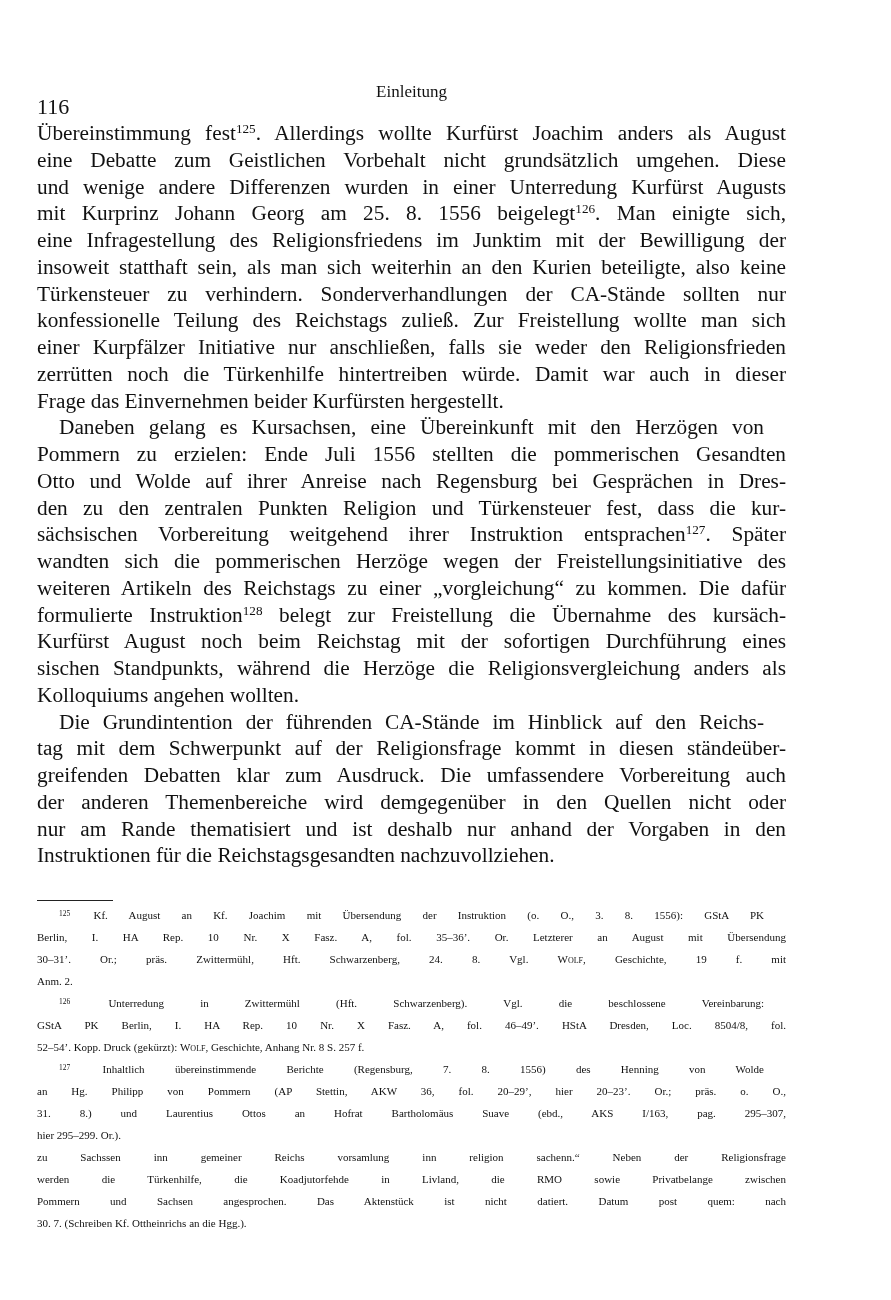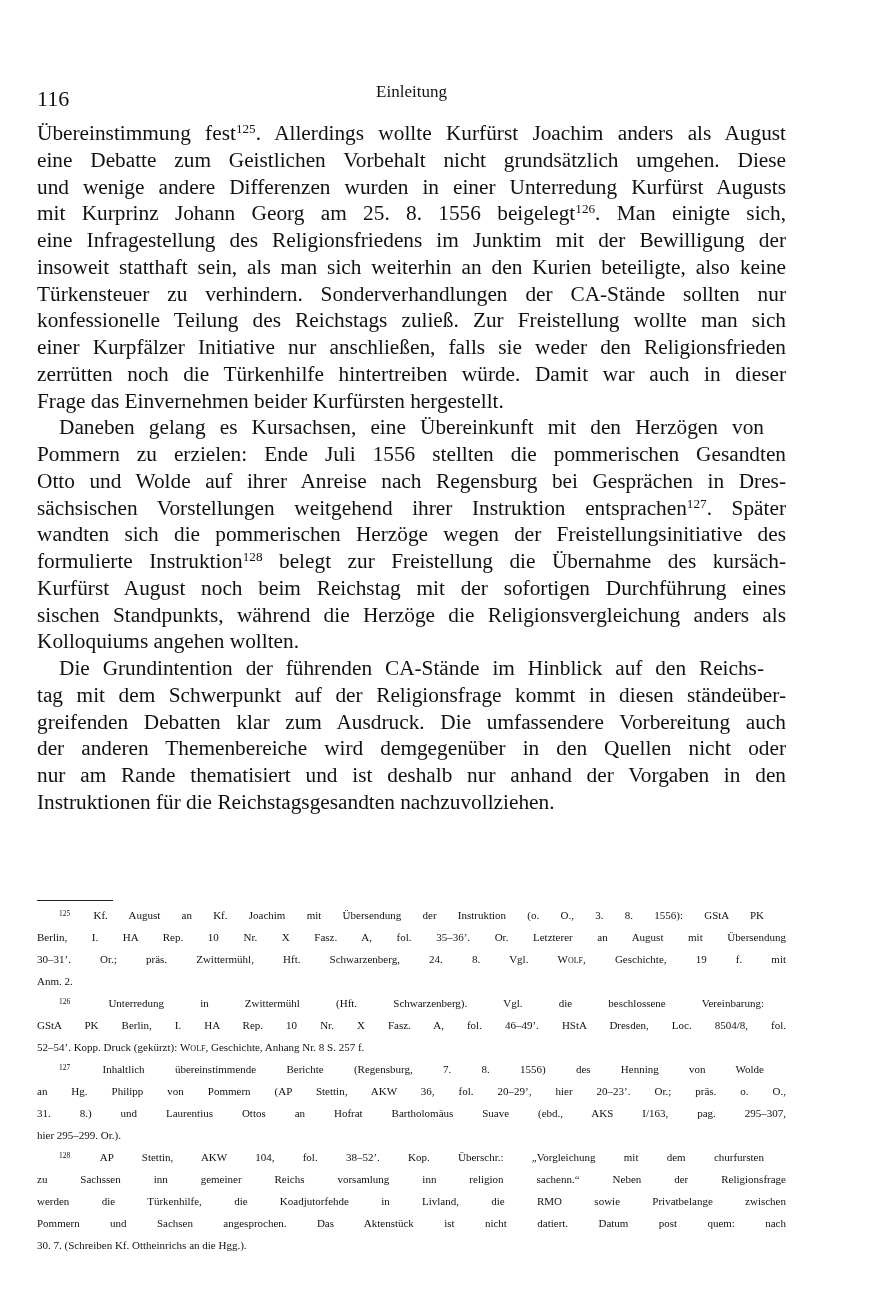--- a/index.html
+++ b/index.html
@@ -24,21 +24,21 @@
     .running-head {
       position: absolute;
       top: 78px;
       left: 37px;
       width: 749px;
       height: 26px;
     }
     .page-number {
       position: absolute;
       left: 0;
-      top: 8px;
+      top: 16px;
       font-size: 22px;
       line-height: 26px;
     }
     .running-title {
       position: absolute;
       left: 0;
       width: 749px;
       top: 2px;
       text-align: center;
       font-size: 17px;
@@ -149,22 +149,24 @@
     <div class="line"><span class="j">insoweit statthaft sein, als man sich weiterhin an den Kurien beteiligte, also keine</span></div>
     <div class="line"><span class="j">Türkensteuer zu verhindern. Sonderverhandlungen der CA-Stände sollten nur</span></div>
     <div class="line"><span class="j">konfessionelle Teilung des Reichstags zuließ. Zur Freistellung wollte man sich</span></div>
     <div class="line"><span class="j">einer Kurpfälzer Initiative nur anschließen, falls sie weder den Religionsfrieden</span></div>
     <div class="line"><span class="j">zerrütten noch die Türkenhilfe hintertreiben würde. Damit war auch in dieser</span></div>
     <div class="line last"><span class="j">Frage das Einvernehmen beider Kurfürsten hergestellt.</span></div>
 
     <div class="line indent"><span class="j">Daneben gelang es Kursachsen, eine Übereinkunft mit den Herzögen von</span></div>
     <div class="line"><span class="j">Pommern zu erzielen: Ende Juli 1556 stellten die pommerischen Gesandten</span></div>
     <div class="line"><span class="j">Otto und Wolde auf ihrer Anreise nach Regensburg bei Gesprächen in Dres-</span></div>
-    <div class="line"><span class="j"><span>sächsischen Vorstellungen weitgehend ihrer Instruktion entsprachen</span><sup>127</sup><span>. Später</span></span></div>
+    <div class="line"><span class="j">den zu den zentralen Punkten Religion und Türkensteuer fest, dass die kur-</span></div>
+    <div class="line"><span class="j"><span>sächsischen Vorbereitung weitgehend ihrer Instruktion entsprachen</span><sup>127</sup><span>. Später</span></span></div>
     <div class="line"><span class="j">wandten sich die pommerischen Herzöge wegen der Freistellungsinitiative des</span></div>
+    <div class="line"><span class="j">weiteren Artikeln des Reichstags zu einer „vorgleichung“ zu kommen. Die dafür</span></div>
     <div class="line"><span class="j"><span>formulierte Instruktion</span><sup>128</sup><span> belegt zur Freistellung die Übernahme des kursäch-</span></span></div>
     <div class="line"><span class="j">Kurfürst August noch beim Reichstag mit der sofortigen Durchführung eines</span></div>
     <div class="line"><span class="j">sischen Standpunkts, während die Herzöge die Religionsvergleichung anders als</span></div>
     <div class="line last"><span class="j">Kolloquiums angehen wollten.</span></div>
 
     <div class="line indent"><span class="j">Die Grundintention der führenden CA-Stände im Hinblick auf den Reichs-</span></div>
     <div class="line"><span class="j">tag mit dem Schwerpunkt auf der Religionsfrage kommt in diesen ständeüber-</span></div>
     <div class="line"><span class="j">greifenden Debatten klar zum Ausdruck. Die umfassendere Vorbereitung auch</span></div>
     <div class="line"><span class="j">der anderen Themenbereiche wird demgegenüber in den Quellen nicht oder</span></div>
     <div class="line"><span class="j">nur am Rande thematisiert und ist deshalb nur anhand der Vorgaben in den</span></div>
@@ -182,20 +184,19 @@
 
     <div class="fline indent"><span class="j"><span class="fn-num">126</span> <span>Unterredung in Zwittermühl (Hft. Schwarzenberg). Vgl. die beschlossene Vereinbarung:</span></span></div>
     <div class="fline"><span class="j">GStA PK Berlin, I. HA Rep. 10 Nr. X Fasz. A, fol. 46–49’. HStA Dresden, Loc. 8504/8, fol.</span></div>
     <div class="fline last"><span class="j"><span>52–54’. Kopp. Druck (gekürzt): </span><span class="sc">Wolf</span><span>, Geschichte, Anhang Nr. 8 S. 257 f.</span></span></div>
 
     <div class="fline indent"><span class="j"><span class="fn-num">127</span> <span>Inhaltlich übereinstimmende Berichte (Regensburg, 7. 8. 1556) des Henning von Wolde</span></span></div>
     <div class="fline"><span class="j">an Hg. Philipp von Pommern (AP Stettin, AKW 36, fol. 20–29’, hier 20–23’. Or.; präs. o. O.,</span></div>
     <div class="fline"><span class="j">31. 8.) und Laurentius Ottos an Hofrat Bartholomäus Suave (ebd., AKS I/163, pag. 295–307,</span></div>
     <div class="fline last"><span class="j">hier 295–299. Or.).</span></div>
 
-    <div class="fline indent"><span class="j"><span class="fn-num">128</span> <span>AP Stettin, AKW 104, fol. 38–52’. Kop. Überschr.: „Vorgleichung mit dem churfursten</span></span></div>
     <div class="fline"><span class="j">zu Sachssen inn gemeiner Reichs vorsamlung inn religion sachenn.“ Neben der Religionsfrage</span></div>
     <div class="fline"><span class="j">werden die Türkenhilfe, die Koadjutorfehde in Livland, die RMO sowie Privatbelange zwischen</span></div>
     <div class="fline"><span class="j">Pommern und Sachsen angesprochen. Das Aktenstück ist nicht datiert. Datum post quem: nach</span></div>
     <div class="fline last"><span class="j">30. 7. (Schreiben Kf. Ottheinrichs an die Hgg.).</span></div>
   </div>
 
 </div>
 
 </body></html>

